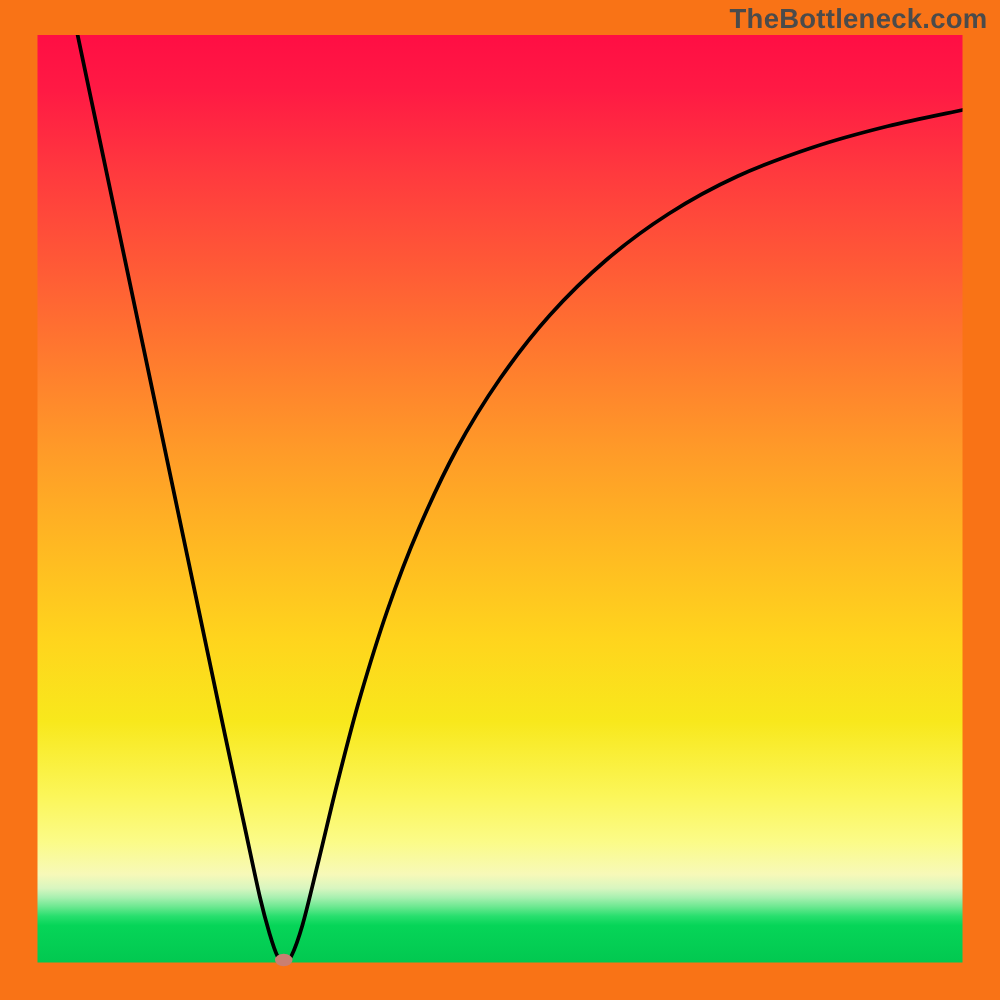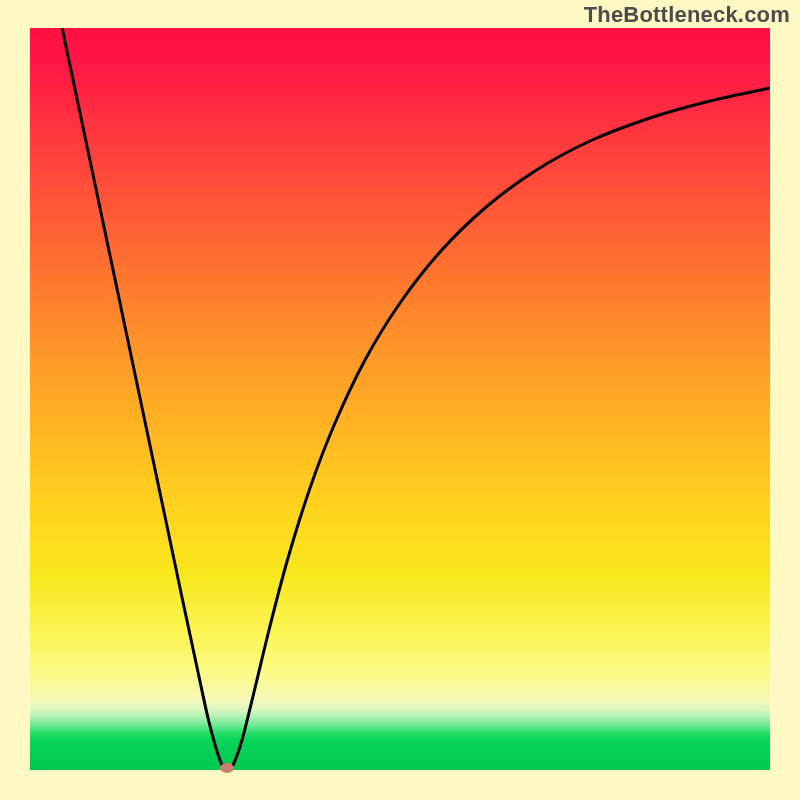--- a/index.html
+++ b/index.html
@@ -8,21 +8,21 @@
     width: 800px;
     height: 800px;
     background: #000;
     overflow: hidden;
     font-family: Arial, Helvetica, sans-serif;
   }
   .frame {
     position: relative;
     width: 800px;
     height: 800px;
-    background: #fef9c3;
+    background: #f97316;
   }
   .watermark {
     position: absolute;
     top: 2px;
     right: 10px;
     font-size: 22px;
     font-weight: 600;
     color: #4b4b4b;
     letter-spacing: 0.2px;
     z-index: 5;

